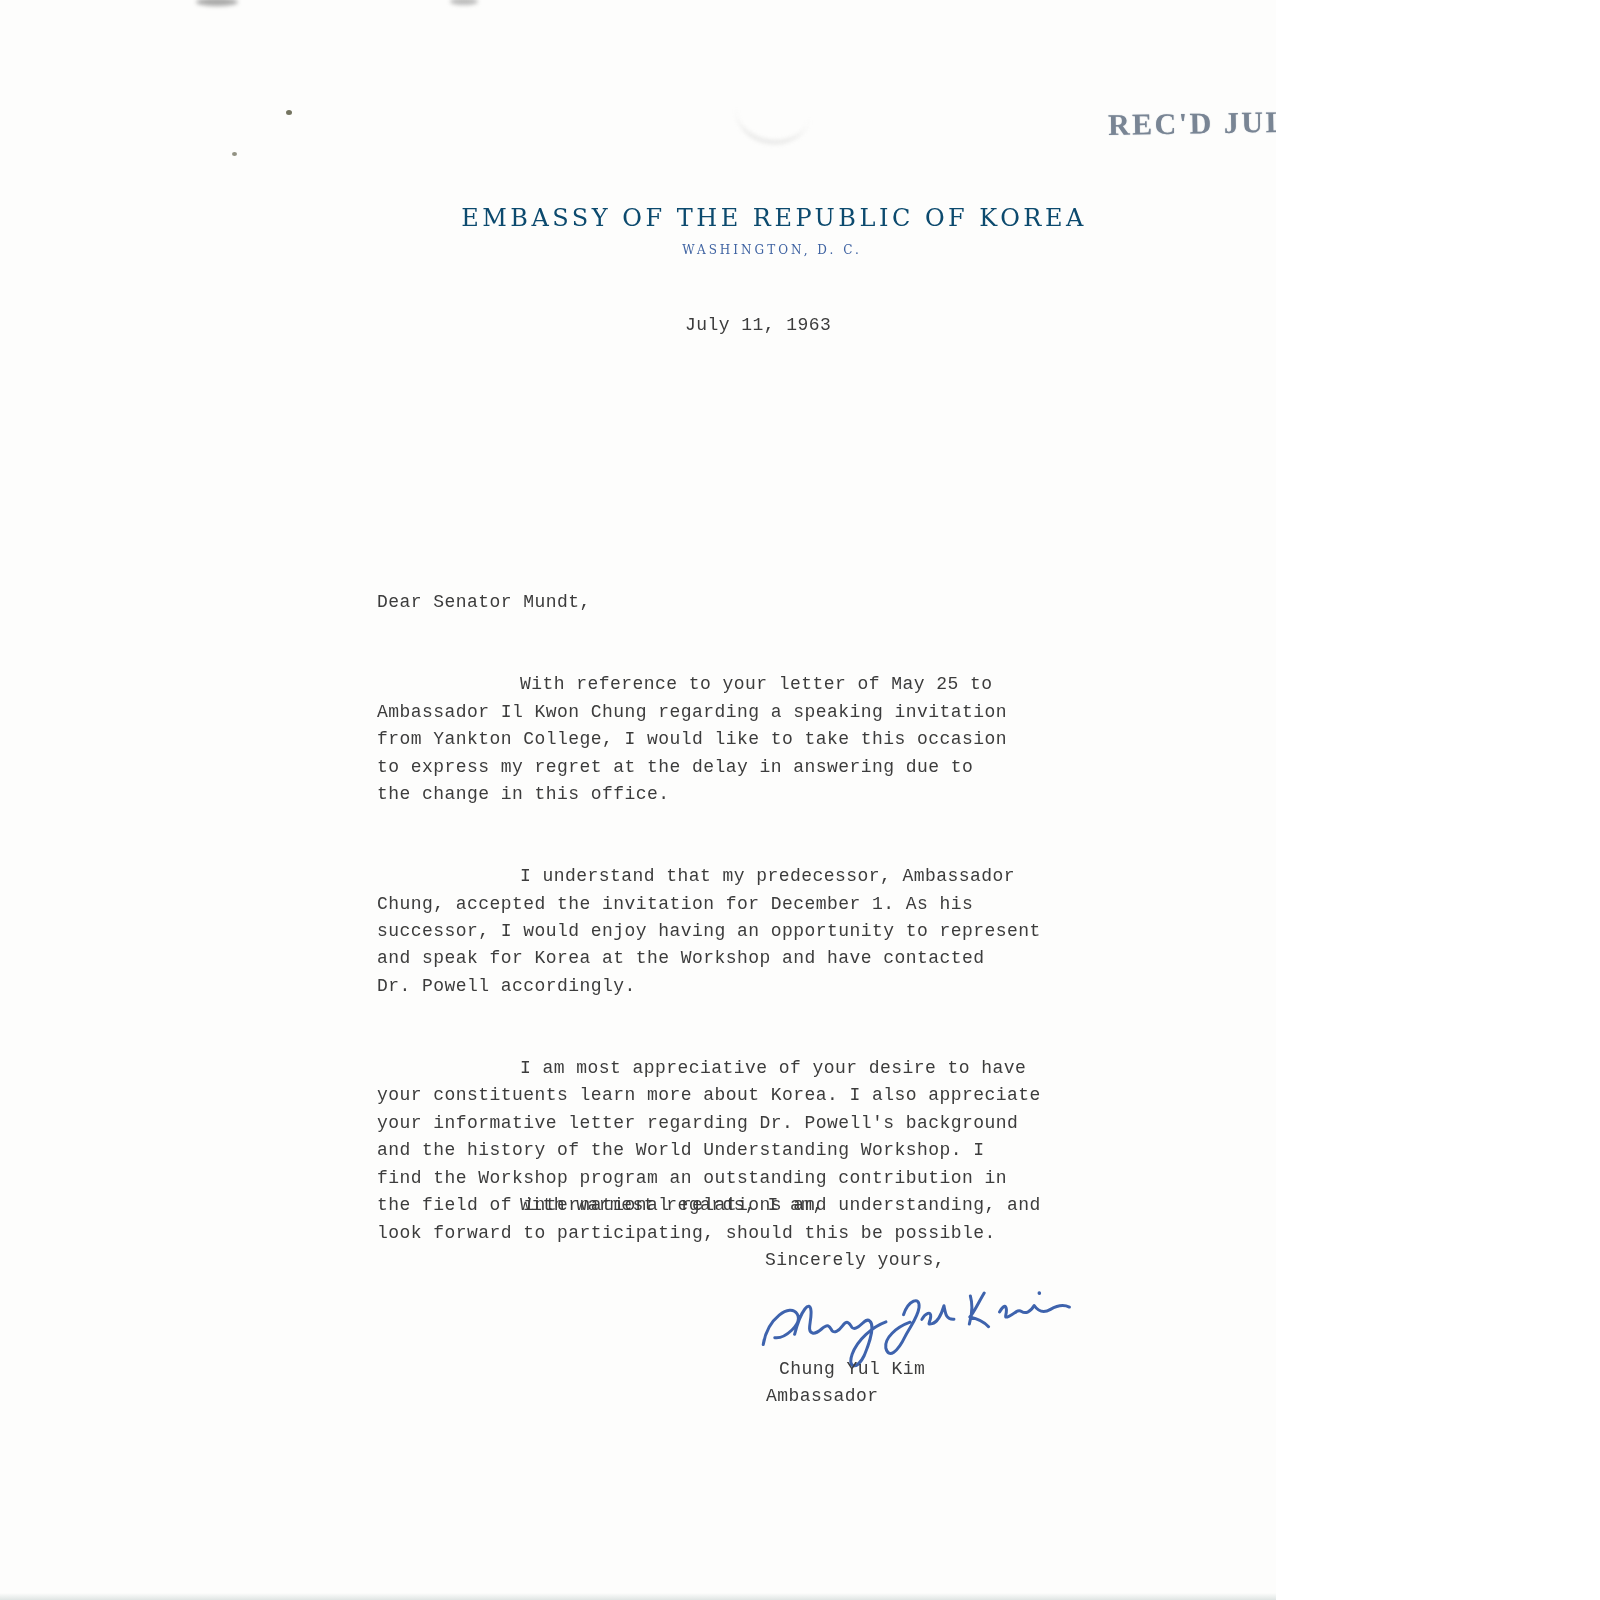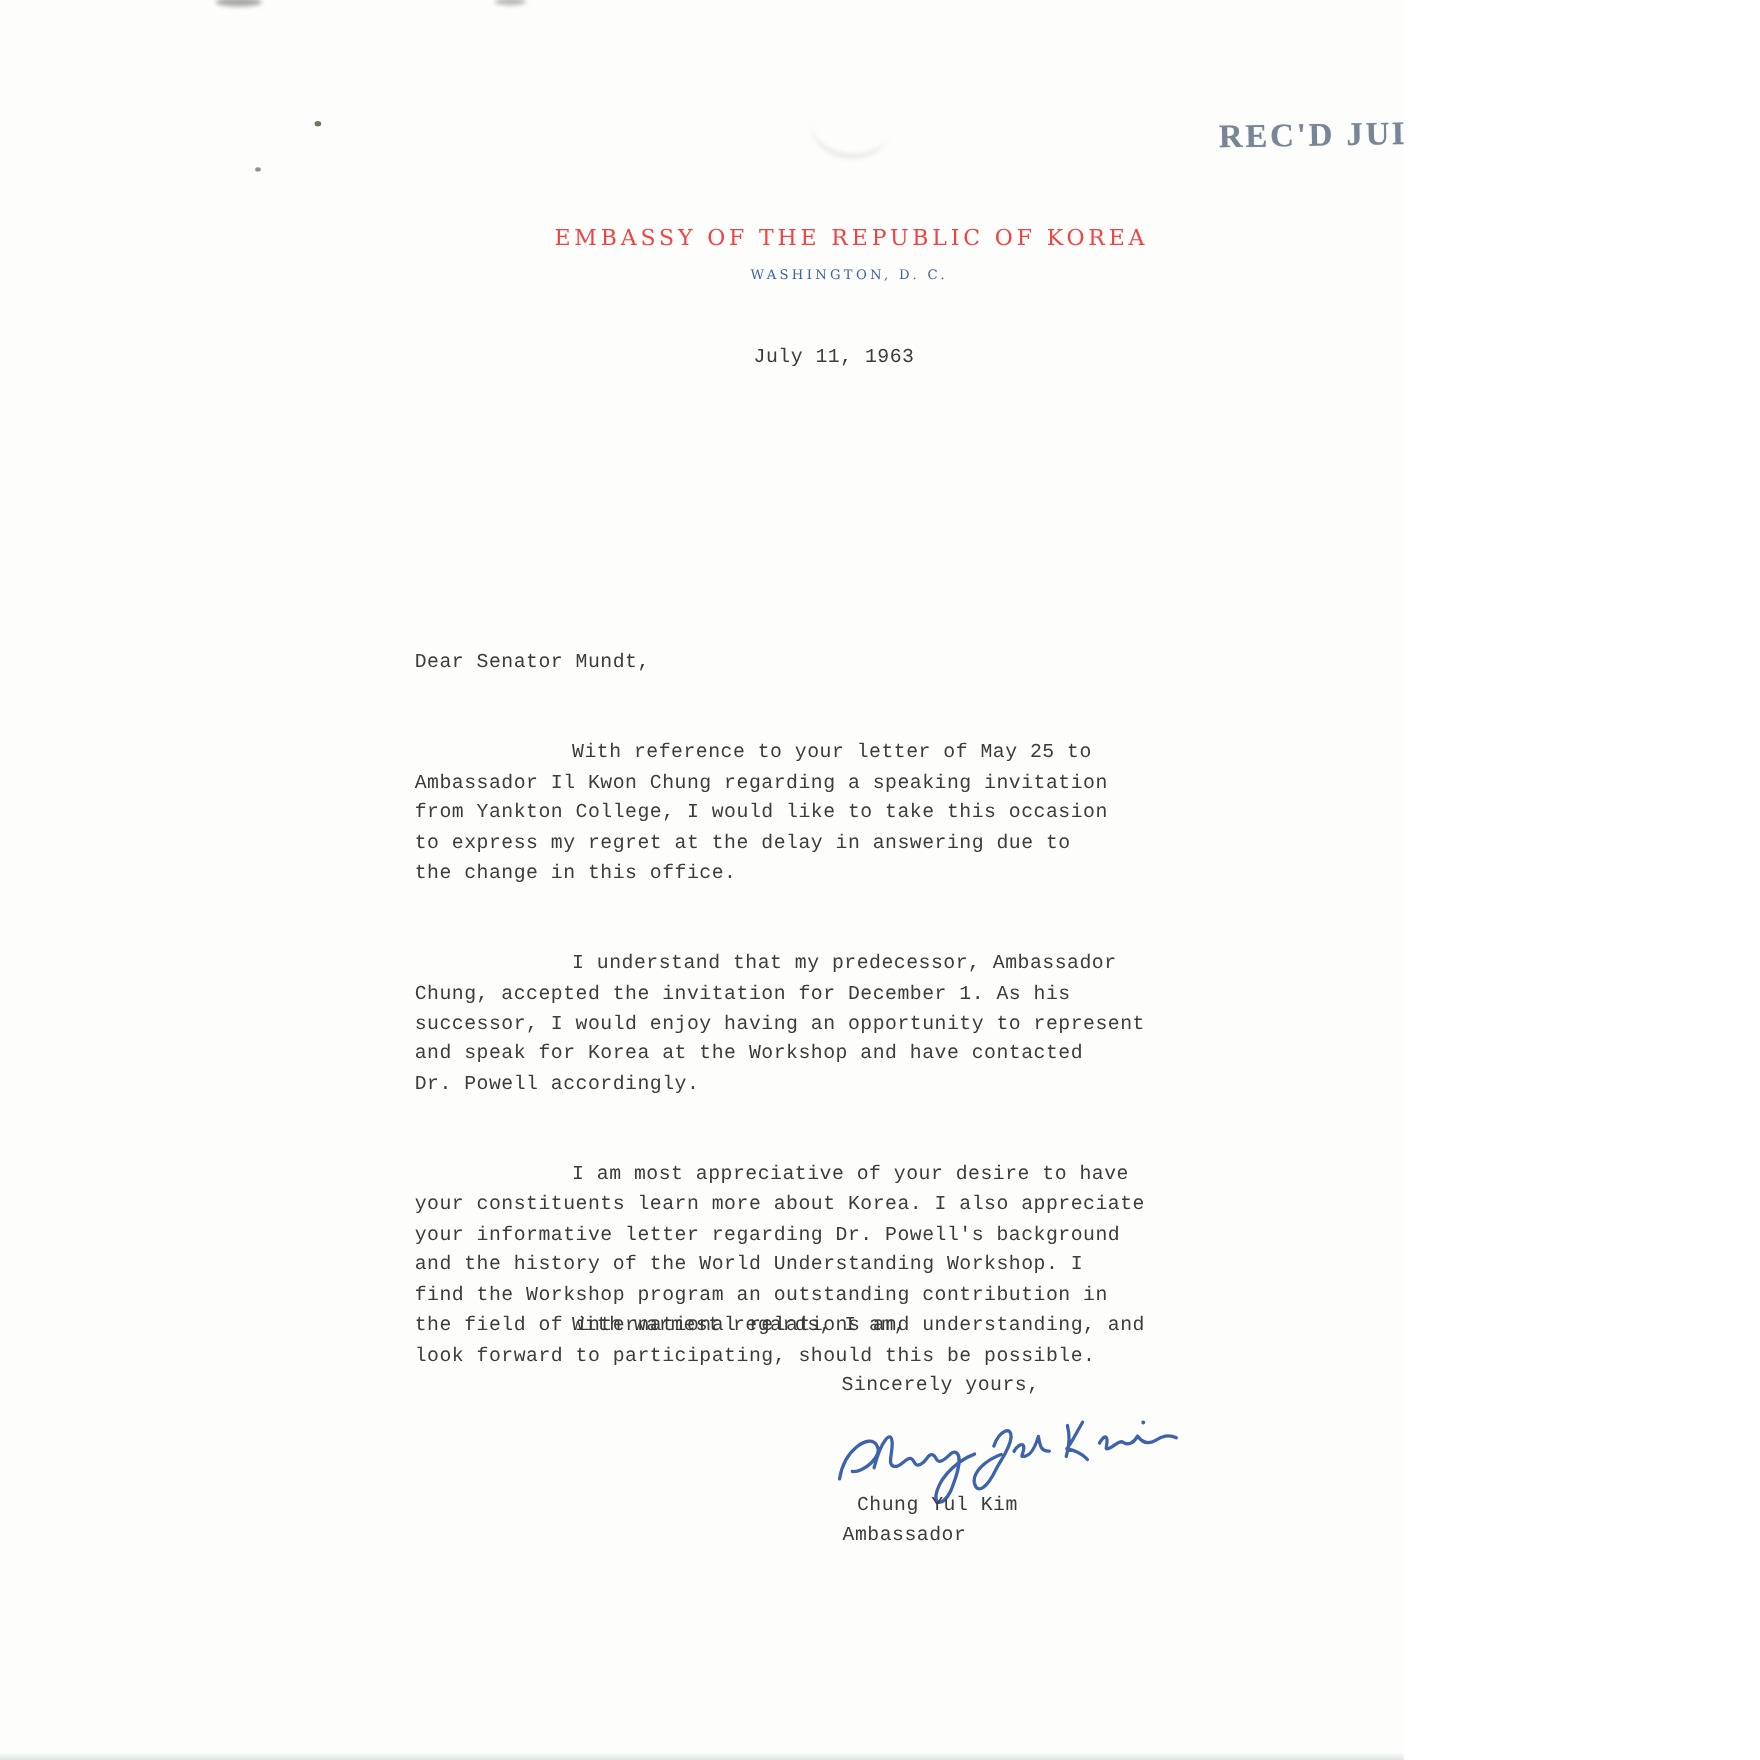--- a/index.html
+++ b/index.html
@@ -16,22 +16,22 @@
     font-family:"Liberation Mono","DejaVu Sans Mono",monospace;
     font-size:18px;
     line-height:27.4px;
     letter-spacing:0.45px;
     color:#3c3c3c;
     white-space:pre-line;
   }
   
   .lh1{
     font-family:"DejaVu Serif","Liberation Serif",serif;
-    font-size:20px;letter-spacing:3.5px;
-    color:#ef4444;white-space:nowrap;
+    font-size:24px;letter-spacing:3.5px;
+    color:#0c4a6e;white-space:nowrap;
     transform:translateX(-50%);
   }
   .lh2{
     font-family:"DejaVu Serif","Liberation Serif",serif;
     font-size:12px;letter-spacing:3px;
     color:#3f63a2;white-space:nowrap;
     transform:translateX(-50%);
   }
   
   .stamp{

